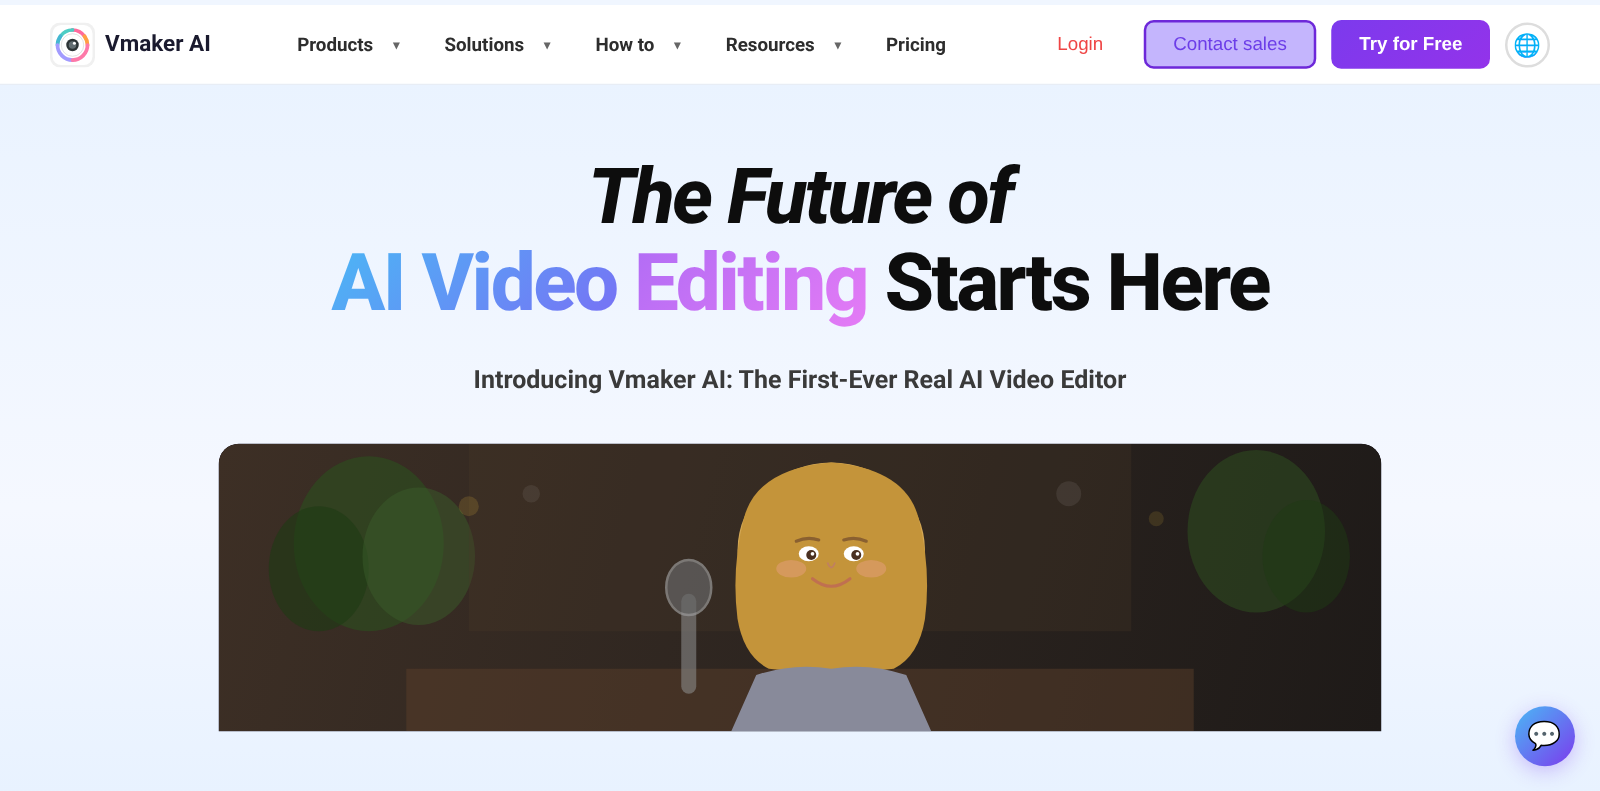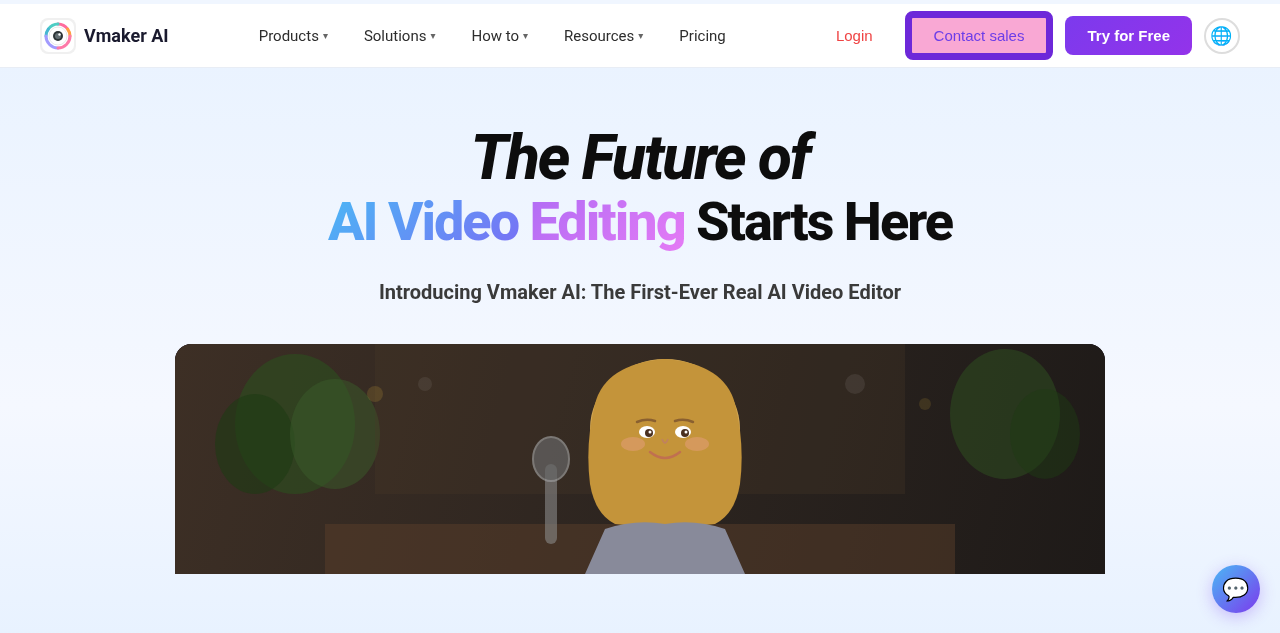--- a/index.html
+++ b/index.html
@@ -48,24 +48,24 @@
 
     .navbar-nav {
       display: flex;
       align-items: center;
       gap: 4px;
     }
 
     .nav-item {
       display: flex;
       align-items: center;
-      gap: 4px;
+      gap: 16px;
       padding: 8px 16px;
       font-size: 15px;
-      font-weight: 400;
+      font-weight: 700;
       color: #2d2d2d;
       cursor: pointer;
       border-radius: 6px;
       transition: background 0.2s;
       text-decoration: none;
     }
 
     .nav-chevron {
       font-size: 10px;
       color: #666;
@@ -86,22 +86,22 @@
       border: none;
       cursor: pointer;
       border-radius: 8px;
     }
 
     .btn-contact {
       padding: 9px 22px;
       font-size: 15px;
       font-weight: 500;
       color: #6c3de8;
-      background: #f9a8d4;
-      border: 7px solid #6d28d9;
+      background: #c4b5fd;
+      border: 2px solid #6d28d9;
       border-radius: 8px;
       cursor: pointer;
       transition: background 0.2s;
     }
 
     .btn-try {
       padding: 11px 22px;
       font-size: 15px;
       font-weight: 600;
       color: #ffffff;
@@ -140,21 +140,21 @@
     .hero-title-line1 {
       font-size: 62px;
       font-weight: 800;
       color: #0d0d0d;
       line-height: 1.1;
       letter-spacing: -2px;
       font-style: italic;
     }
 
     .hero-title-line2 {
-      font-size: 54px;
+      font-size: 64px;
       font-weight: 800;
       line-height: 1.1;
       letter-spacing: -2px;
       margin-bottom: 28px;
     }
 
     .hero-title-line2-gradient-ai {
       background: linear-gradient(135deg, #4ab8f5, #7b6cf5);
       -webkit-background-clip: text;
       -webkit-text-fill-color: transparent;

